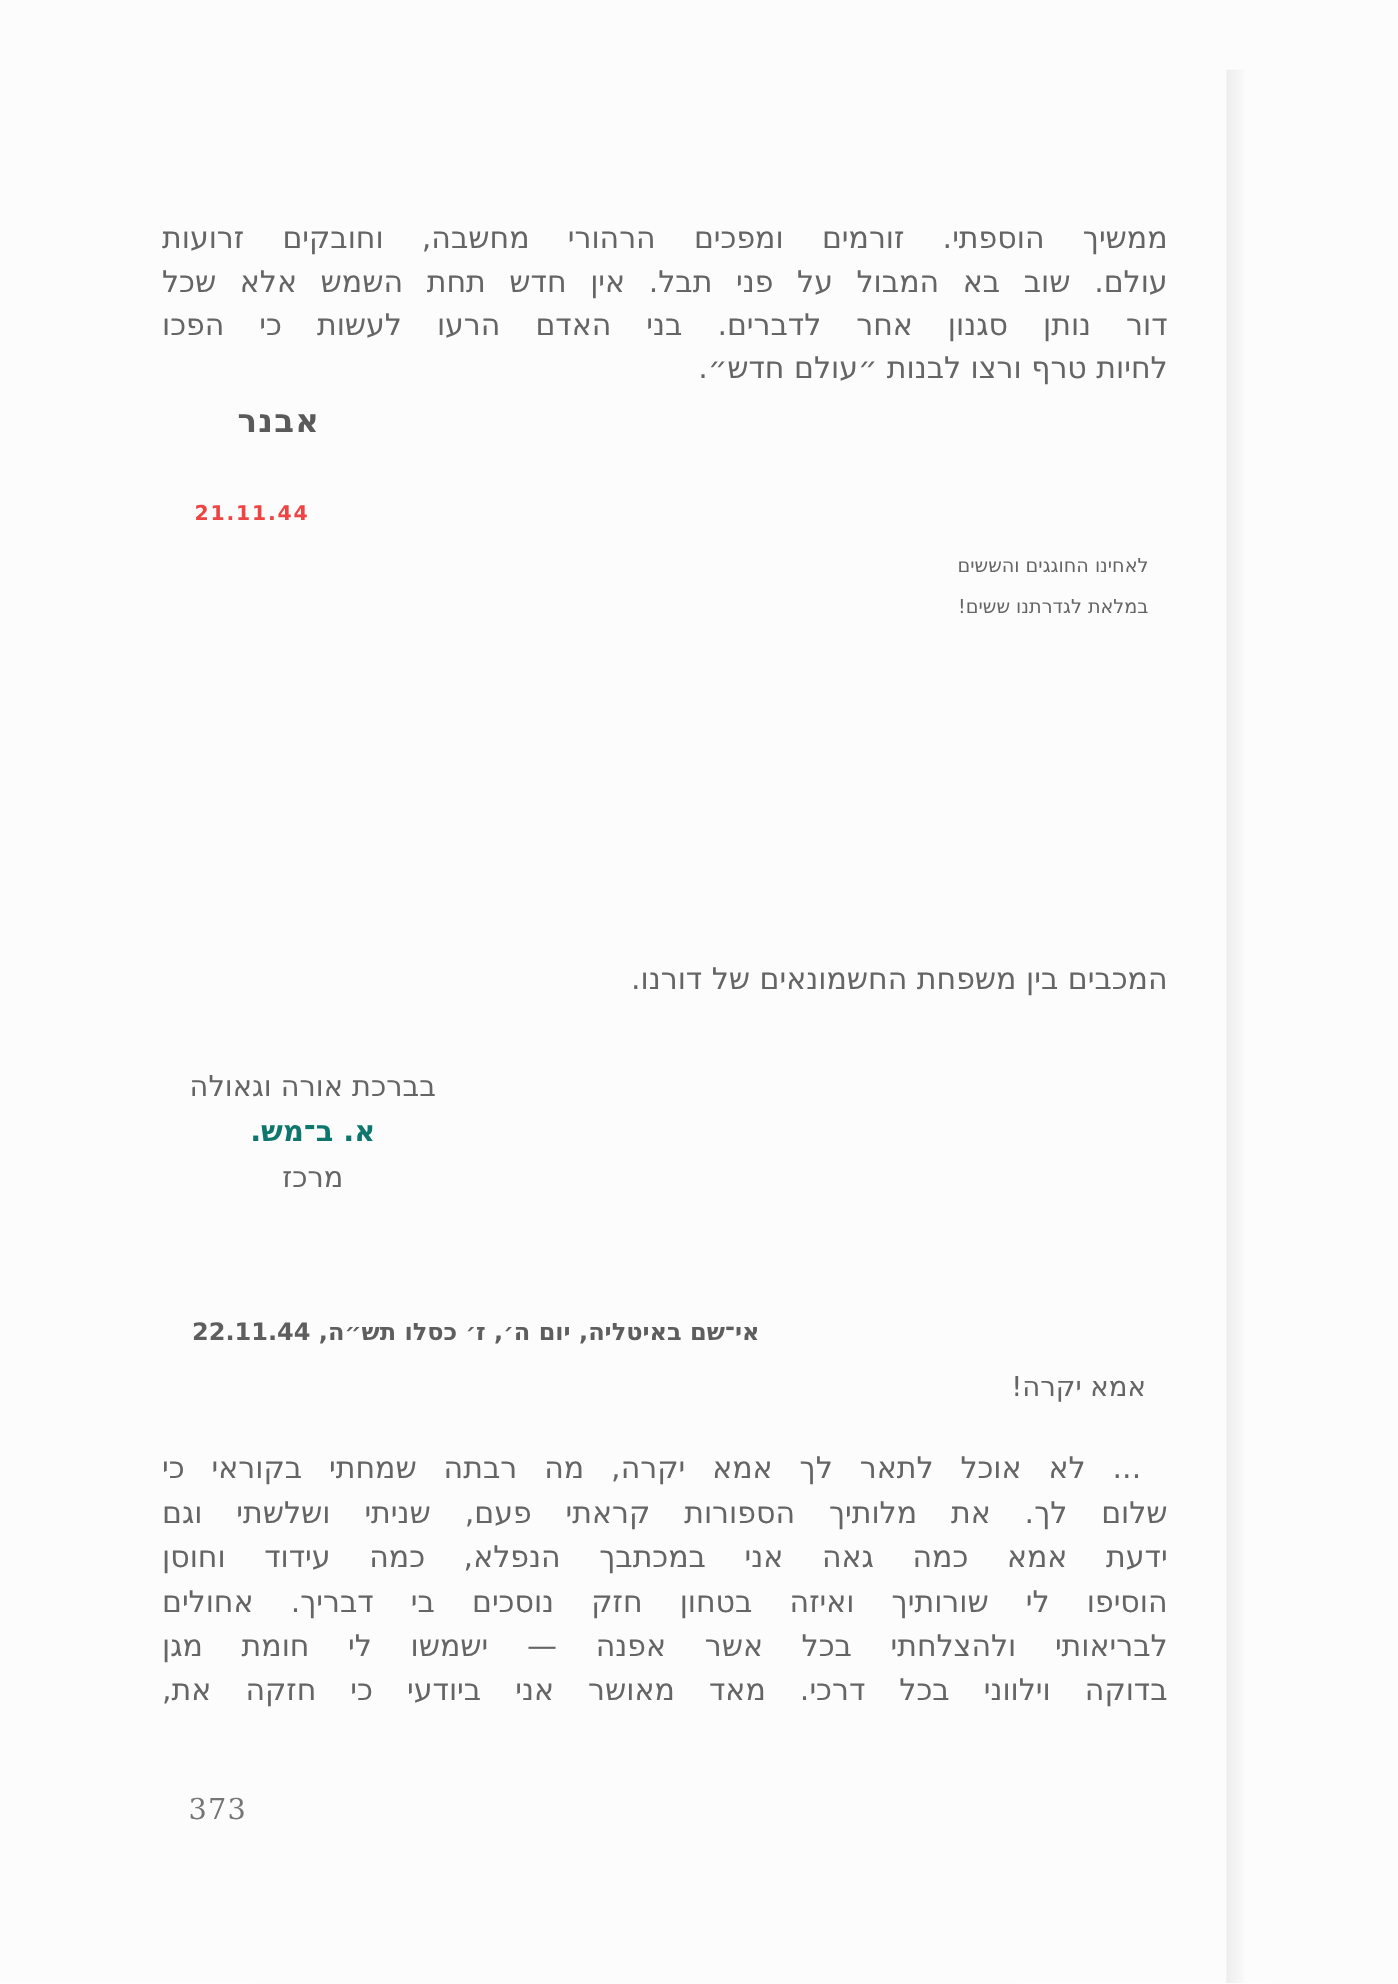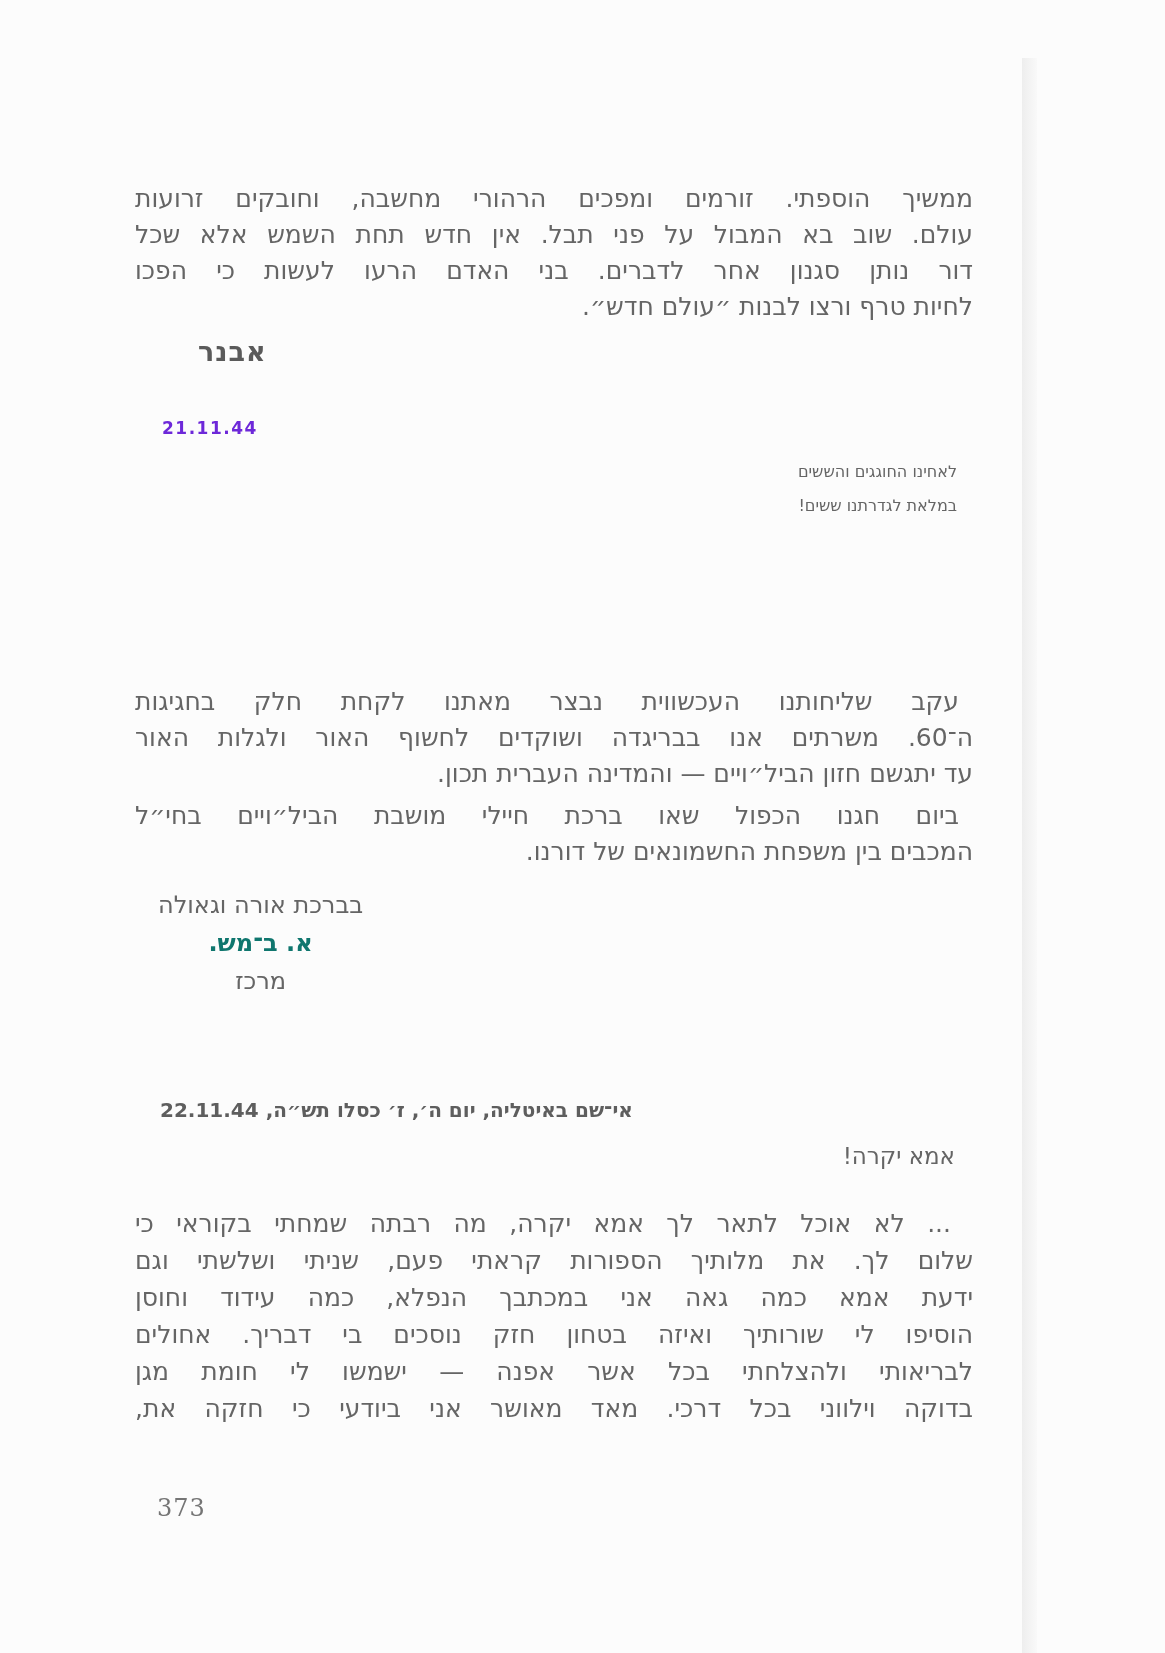--- a/index.html
+++ b/index.html
@@ -35,21 +35,21 @@
   .indent-lg  { padding-right: 22px; }
   .lh37 .bodyline { line-height: 37px; height: 37px; }
   .signature-name {
     left: 158px; top: 336px;
     font-size: 27px; font-weight: 700; color: #5a5a5a;
     letter-spacing: 1px;
     margin-left: 40px;
   }
   .date-small {
     left: 162px; top: 418px;
-    font-size: 17px; font-weight: 700; color: #6d28d9;
+    font-size: 17px; font-weight: 700; color: #ef4444;
     letter-spacing: 1.5px;
     direction: ltr;
   }
   .greeting {
     left: 135px; width: 822px; top: 455px;
     font-size: 16px; text-align: right;
   }
   .greeting .gline { line-height: 34px; height: 34px; }
   .closing-block {
     left: 158px; top: 886px;
@@ -91,28 +91,22 @@
   <div class="block signature-name">אבנר</div>
 
   <div class="block date-small">21.11.44</div>
 
   <div class="block greeting">
     <div class="gline">לאחינו החוגגים והששים</div>
     <div class="gline">במלאת לגדרתנו ששים!</div>
   </div>
 
 
-  <div class="block body-block" style="top:684px">
-    <div class="bodyline jline indent-md">עקב שליחותנו העכשווית נבצר מאתנו לקחת חלק בחגיגות</div>
-    <div class="bodyline jline">ה־60. משרתים אנו בבריגדה ושוקדים לחשוף האור ולגלות האור</div>
-    <div class="bodyline endline">עד יתגשם חזון הביל״ויים — והמדינה העברית תכון.</div>
-  </div>
 
   <div class="block body-block" style="top:798px">
-    <div class="bodyline jline indent-md">ביום חגנו הכפול שאו ברכת חיילי מושבת הביל״ויים בחי״ל</div>
     <div class="bodyline endline">המכבים בין משפחת החשמונאים של דורנו.</div>
   </div>
 
   <div class="block closing-block">
     <div class="cline">בברכת אורה וגאולה</div>
     <div class="cline bold">א. ב־מש.</div>
     <div class="cline">מרכז</div>
   </div>
 
   <div class="block dateline2">אי־שם באיטליה, יום ה׳, ז׳ כסלו תש״ה, 22.11.44</div>

